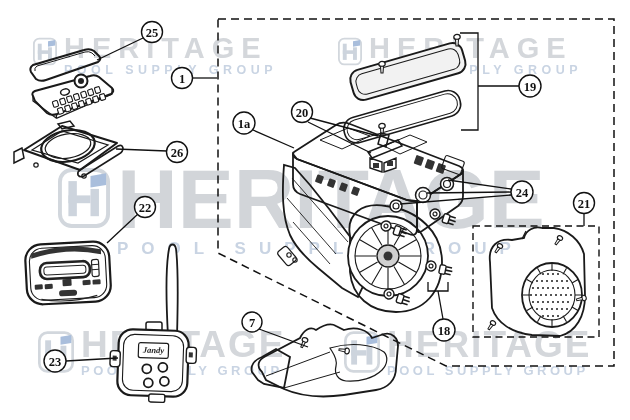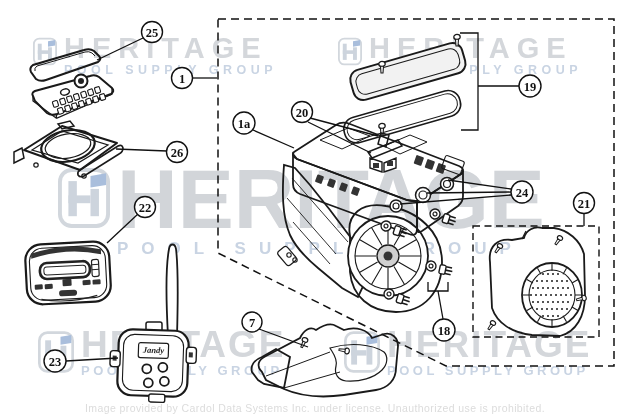--- a/index.html
+++ b/index.html
@@ -336,14 +336,13 @@
     <g>
       <circle cx="55" cy="361" r="11" fill="#fff" stroke="#111" stroke-width="1.4"></circle>
       <text class="co-num" x="55" y="365.5" text-anchor="middle">23</text>
     </g>
     <g>
       <circle cx="252" cy="322" r="10" fill="#fff" stroke="#111" stroke-width="1.4"></circle>
       <text class="co-num" x="252" y="326.5" text-anchor="middle">7</text>
     </g>
   </svg>
 
-  <div class="license">Image provided by Cardol Data Systems Inc. under license. Unauthorized use is prohibited.</div>
 </div>
 
 </body></html>

